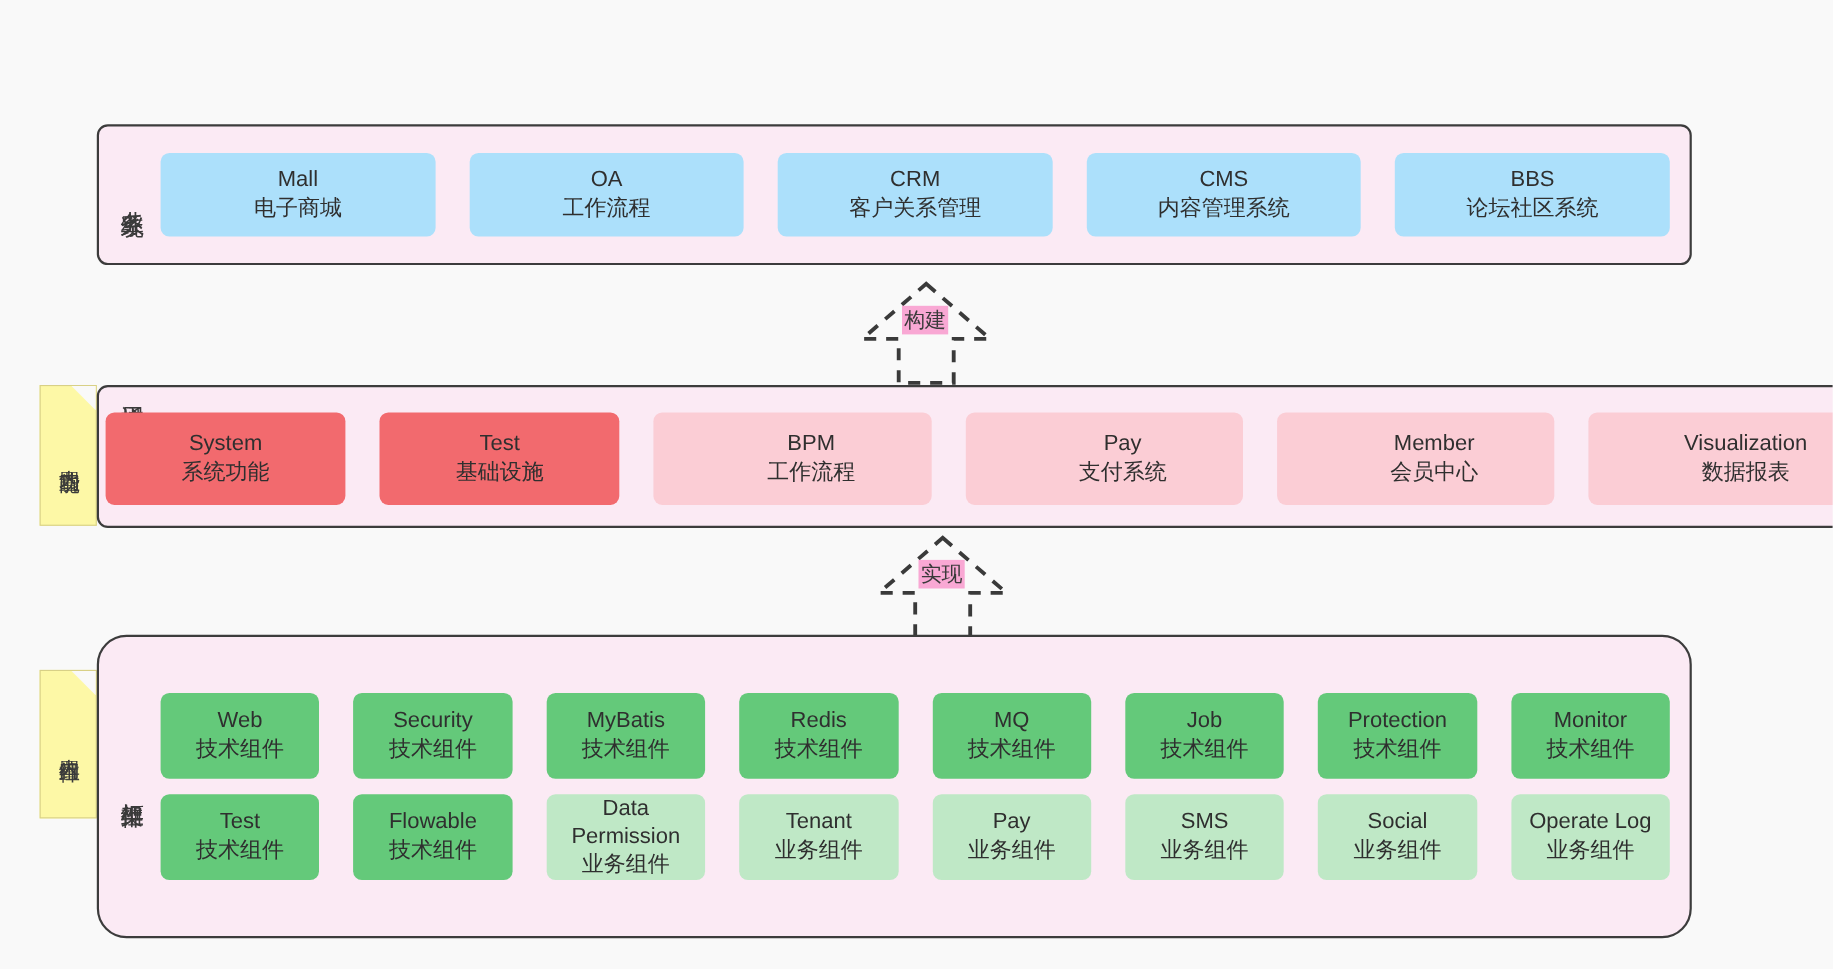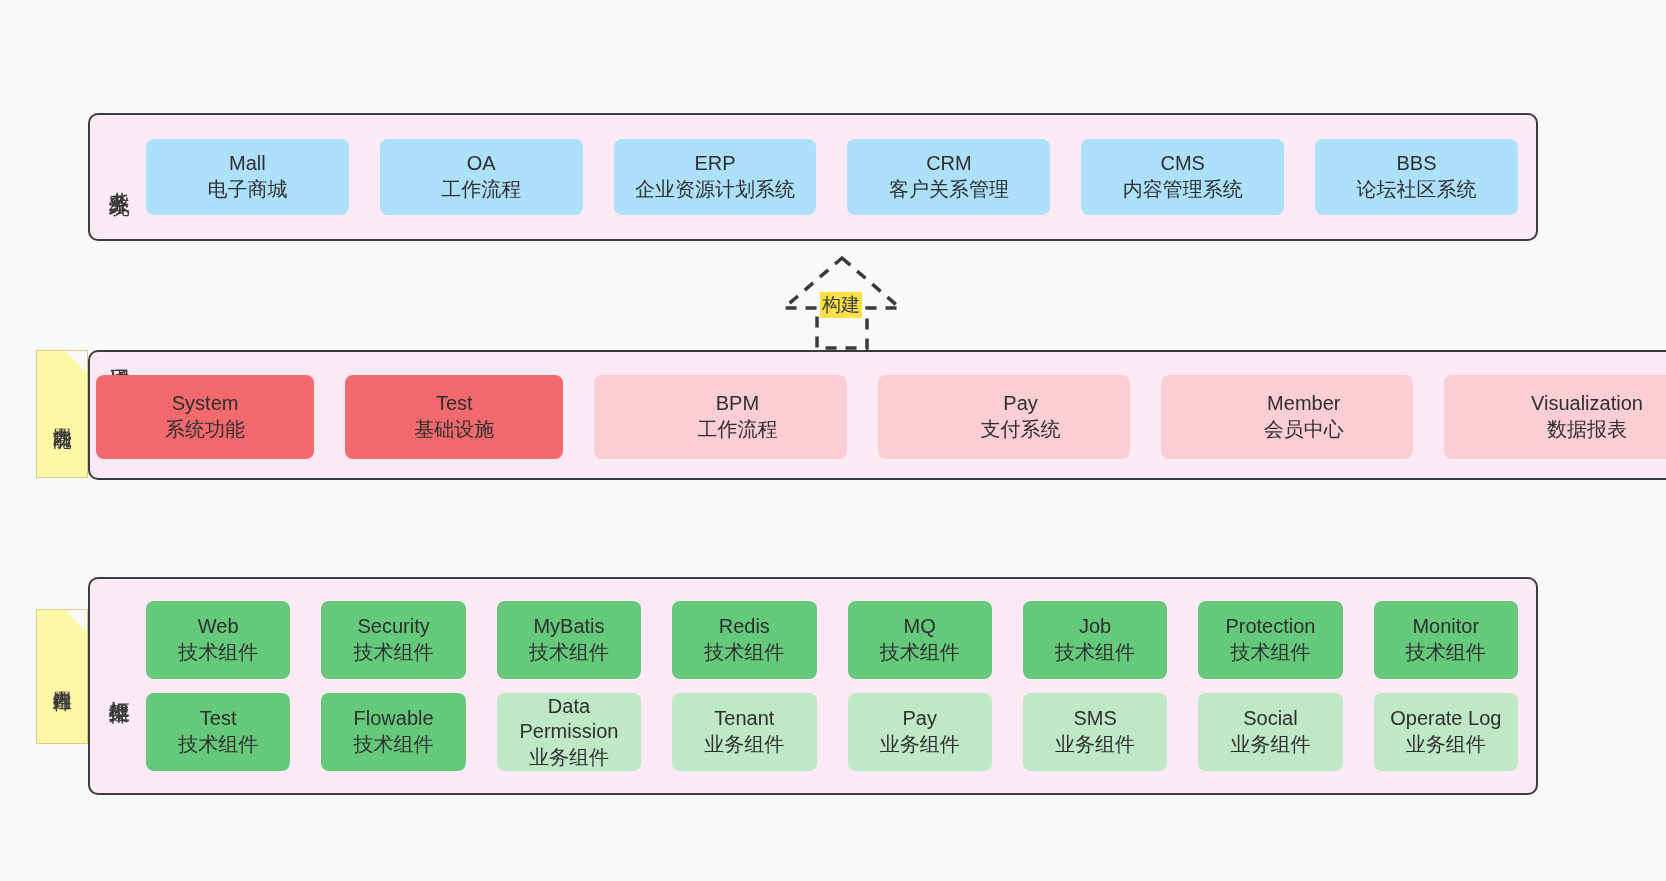--- a/index.html
+++ b/index.html
@@ -84,21 +84,21 @@
   .c-green       { background: #64c97a; }
   .c-green-light { background: #bfe8c6; }
 
   .row-sys   .card { height: 76px; }
   .row-mod   .card { height: 84px; }
   .row-frame .card { height: 78px; }
 
   
   #section-business  { left: 88px;  top: 113px; width: 1450px; height: 128px; }
   #section-common    { left: 88px;  top: 350px; width: 1628px; height: 130px; flex-direction: column; }
-  #section-framework { left: 88px;  top: 577px; width: 1450px; height: 218px; }
+  #section-framework { left: 88px;  top: 577px; width: 1450px; height: 276px; border-radius: 27px; }
 
   
   .sticky {
     position: absolute;
     width: 52px;
     background: #fdf8a6;
     border: 1px solid #d8d086;
     box-sizing: border-box;
     display: flex;
     align-items: center;
@@ -127,48 +127,44 @@
     position: absolute;
     width: 200px;
     height: 100px;
   }
   #connector-build     { left: 742px; top: 252px; }
   #connector-implement { left: 757px; top: 483px; }
   .connector svg { display: block; width: 100%; height: 100%; }
   .connector-label {
     position: absolute;
     left: 78px;
-    top: 40px;
+    top: 26px;
     font-size: 19px;
     color: #3a3a3a;
-    background: #fde047;
+    background: #f9a8d4;
     padding: 0 2px;
     white-space: nowrap;
   }
 </style>
 </head>
 <body>
 
 <div class="canvas">
 
   <div class="section" id="section-business">
     <div class="section-title">业务系统</div>
     <div class="cards">
       <div class="card-row row-sys">
         <div class="card c-blue">
           <span class="en">Mall</span>
           <span class="cn">电子商城</span>
         </div>
         <div class="card c-blue">
           <span class="en">OA</span>
           <span class="cn">工作流程</span>
-        </div>
-        <div class="card c-blue">
-          <span class="en">ERP</span>
-          <span class="cn">企业资源计划系统</span>
         </div>
         <div class="card c-blue">
           <span class="en">CRM</span>
           <span class="cn">客户关系管理</span>
         </div>
         <div class="card c-blue">
           <span class="en">CMS</span>
           <span class="cn">内容管理系统</span>
         </div>
         <div class="card c-blue">
@@ -215,20 +211,26 @@
           <span class="cn">会员中心</span>
         </div>
         <div class="card c-pink">
           <span class="en">Visualization</span>
           <span class="cn">数据报表</span>
         </div>
       </div>
     </div>
   </div>
 
+  <div class="connector" id="connector-implement">
+    <svg viewBox="0 0 200 100" xmlns="http://www.w3.org/2000/svg">
+      <path d="M 100 6 L 158 56 L 125 56 L 125 96 L 75 96 L 75 56 L 42 56 Z" fill="none" stroke="#3a3a3a" stroke-width="3.5" stroke-dasharray="11 9" stroke-linejoin="miter"></path>
+    </svg>
+    <span class="connector-label">实现</span>
+  </div>
 
   <div class="sticky" id="sticky-components">
     <span>内置组件</span>
   </div>
 
   <div class="section" id="section-framework">
     <div class="section-title">框架组件</div>
     <div class="cards">
 
       <div class="card-row row-frame">

